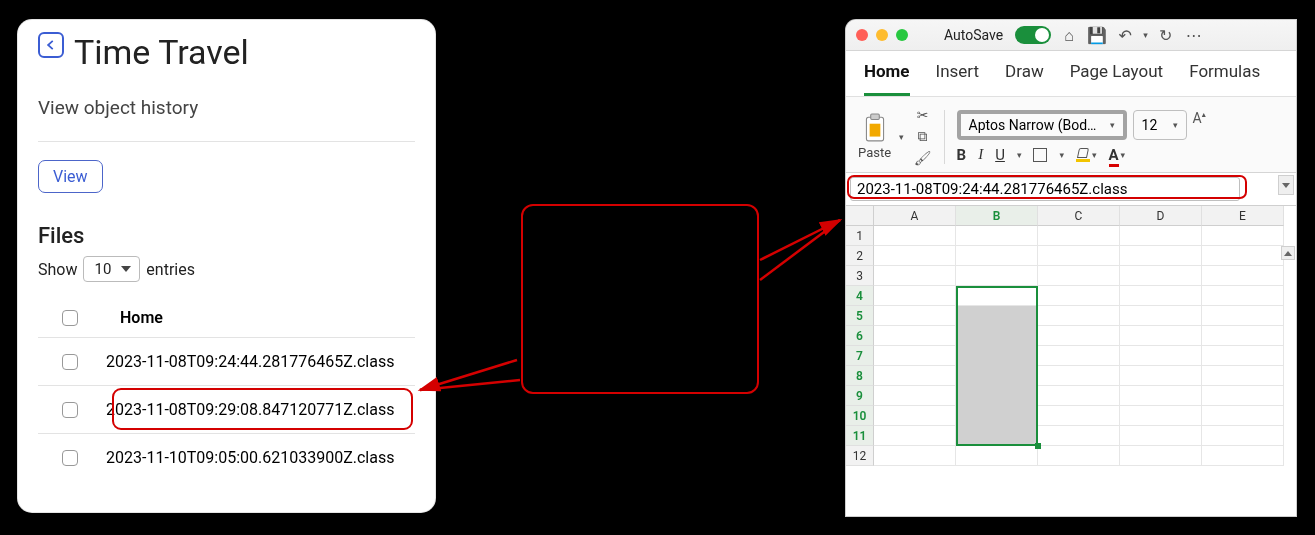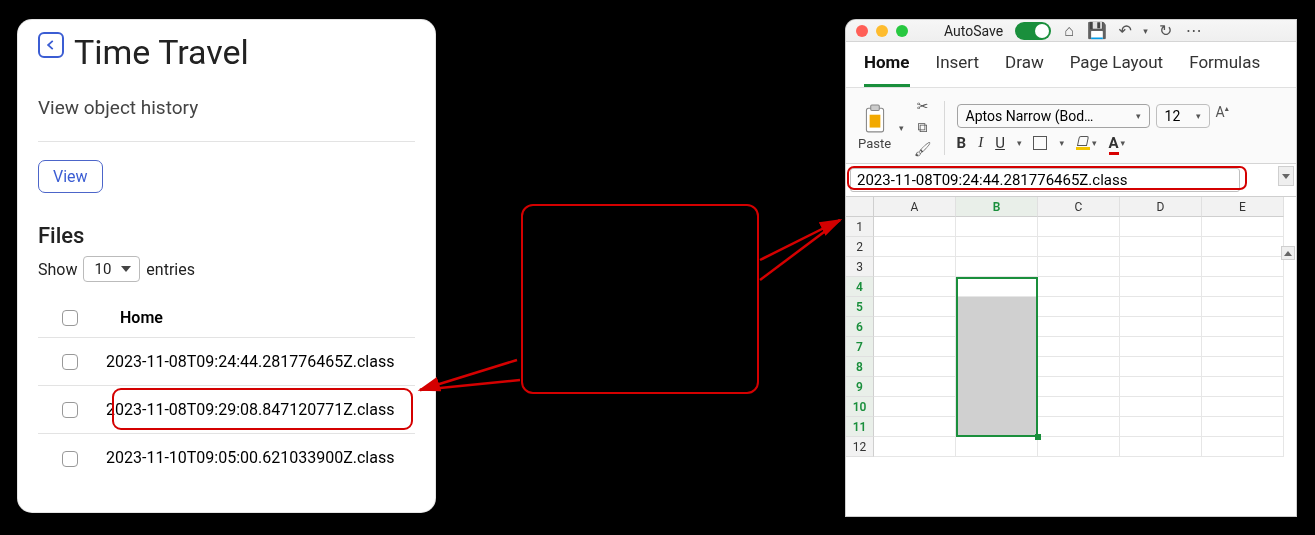--- a/index.html
+++ b/index.html
@@ -13,51 +13,51 @@
   .pl-sub{margin-top:24px;font-size:19px;color:#444;}
   .pl-hr{border:none;border-top:1px solid #e3e3e3;margin-top:22px;}
   .pl-backbtn{margin-top:18px;display:inline-block;border:1px solid #4c65c9;color:#3b5dd3;background:#fff;border-radius:7px;padding:6px 14px;font-size:16px;}
   .pl-files-h{margin-top:30px;font-size:22px;font-weight:500;color:#222;}
   .pl-show{margin-top:8px;font-size:16px;color:#222;display:flex;align-items:center;gap:6px;}
   .pl-select{border:1px solid #bbb;border-radius:4px;padding:3px 8px 3px 10px;font-size:15px;display:flex;align-items:center;gap:10px;}
   .chev{width:0;height:0;border-left:5px solid transparent;border-right:5px solid transparent;border-top:6px solid #444;}
   .pl-table{margin-top:16px;}
   .pl-th{display:flex;align-items:center;gap:42px;padding:10px 6px 10px 24px;font-size:16px;font-weight:600;}
   .pl-row{display:flex;align-items:center;gap:28px;padding:14px 6px 14px 24px;border-top:1px solid #e3e3e3;font-size:16px;}
-  .pl-row:last-child{border-bottom:none;align-items:flex-end;}
+  .pl-row:last-child{border-bottom:none;}
   .chk{width:16px;height:16px;border:1.5px solid #999;border-radius:4px;background:#fff;flex:0 0 16px;}
   .row-hl{position:relative;}
   .row-hl::after{content:"";position:absolute;left:94px;top:368px;width:297px;height:38px;border:2.5px solid #d40000;border-radius:9px;pointer-events:none;}
 
   
   .mid-box{position:absolute;left:521px;top:204px;width:238px;height:190px;border:2.5px solid #d40000;border-radius:12px;}
 
   
   .panel-right{position:absolute;left:846px;top:20px;width:450px;height:496px;background:#fff;border-radius:10px 0 0 0;box-shadow:0 0 0 1px #cfcfcf;overflow:hidden;}
-  .pr-titlebar{height:22px;background:linear-gradient(#f6f6f6,#efefef);display:flex;align-items:center;padding:0 10px;gap:8px;border-bottom:1px solid #d5d5d5;}
+  .pr-titlebar{height:31px;background:linear-gradient(#f6f6f6,#efefef);display:flex;align-items:center;padding:0 10px;gap:8px;border-bottom:1px solid #d5d5d5;}
   .dot{width:12px;height:12px;border-radius:50%;}
   .dot.r{background:#ff5f57;}
   .dot.y{background:#febc2e;}
   .dot.g{background:#28c840;}
   .tb-spacer{flex:0 0 14px;}
   .tb-autosave{font-size:14px;color:#222;margin-left:6px;}
   .toggle{width:36px;height:18px;border-radius:10px;background:#1a8f3c;position:relative;margin-left:4px;}
   .toggle::after{content:"";position:absolute;right:2px;top:2px;width:14px;height:14px;border-radius:50%;background:#fff;}
   .tb-icon{color:#555;font-size:16px;width:20px;text-align:center;}
   .pr-tabs{display:flex;gap:26px;padding:10px 18px 0 18px;font-size:17px;}
   .pr-tab{color:#333;padding-bottom:12px;}
   .pr-tab.active{font-weight:700;color:#111;border-bottom:3px solid #1a8f3c;}
   .pr-ribbon{display:flex;align-items:center;gap:8px;padding:10px 12px 6px 12px;border-top:1px solid #e0e0e0;border-bottom:1px solid #d5d5d5;background:#fafafa;}
   .rb-paste{display:flex;flex-direction:column;align-items:center;gap:2px;position:relative;}
   .clip-svg{width:26px;height:30px;}
   .rb-paste-label{font-size:13px;color:#444;}
   .rb-col{display:flex;flex-direction:column;gap:5px;margin-left:2px;}
   .mini-icon{font-size:14px;color:#555;width:18px;text-align:center;}
   .rb-sep{width:1px;height:54px;background:#d8d8d8;margin:0 4px;}
-  .rb-font{border:1px solid #a3a3a3;border-radius:4px;padding:3px 8px;font-size:14px;display:flex;align-items:center;gap:6px;width:193px;justify-content:space-between;}
+  .rb-font{border:4px solid #a3a3a3;border-radius:4px;padding:3px 8px;font-size:14px;display:flex;align-items:center;gap:6px;width:170px;justify-content:space-between;}
   .rb-size{border:1px solid #bfbfbf;border-radius:4px;padding:3px 8px;font-size:14px;display:flex;align-items:center;gap:6px;width:54px;justify-content:space-between;}
   .rb-fmt{display:flex;gap:12px;font-size:15px;color:#333;align-items:center;}
   .rb-fmt .b{font-weight:700;}
   .rb-fmt .i{font-style:italic;font-family:serif;}
   .rb-fmt .u{text-decoration:underline;}
   .rb-grp-v{display:flex;flex-direction:column;gap:6px;}
   .ainc{font-size:14px;color:#555;}
   .tinydown{font-size:9px;color:#555;}
   .fillbtn{display:flex;align-items:center;gap:2px;}
   .bucket{width:14px;height:14px;border-bottom:3px solid #f2c400;position:relative;}

